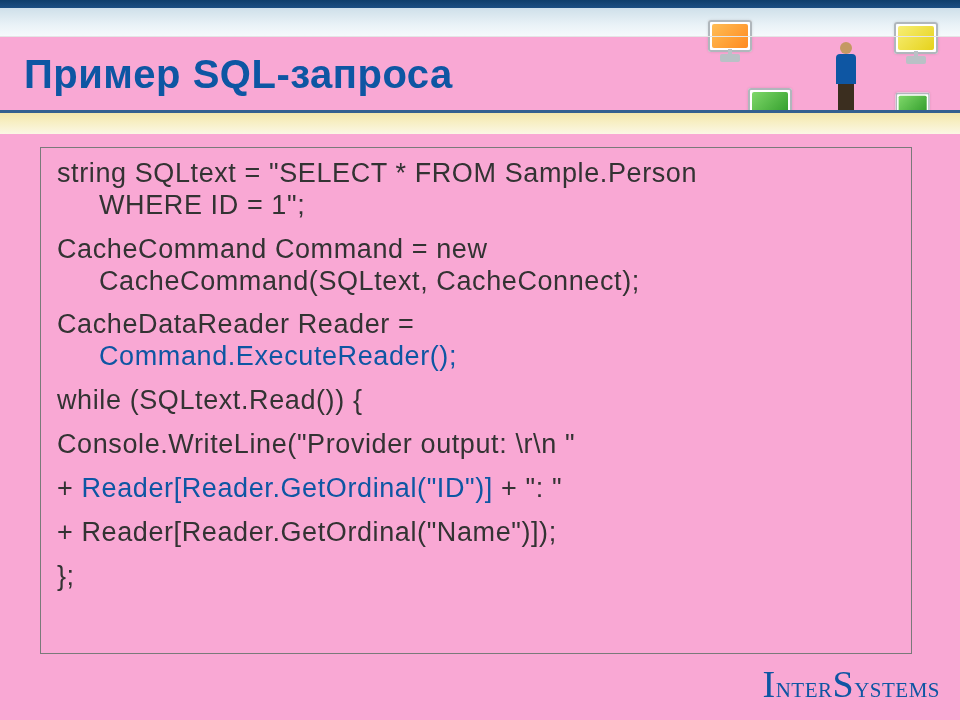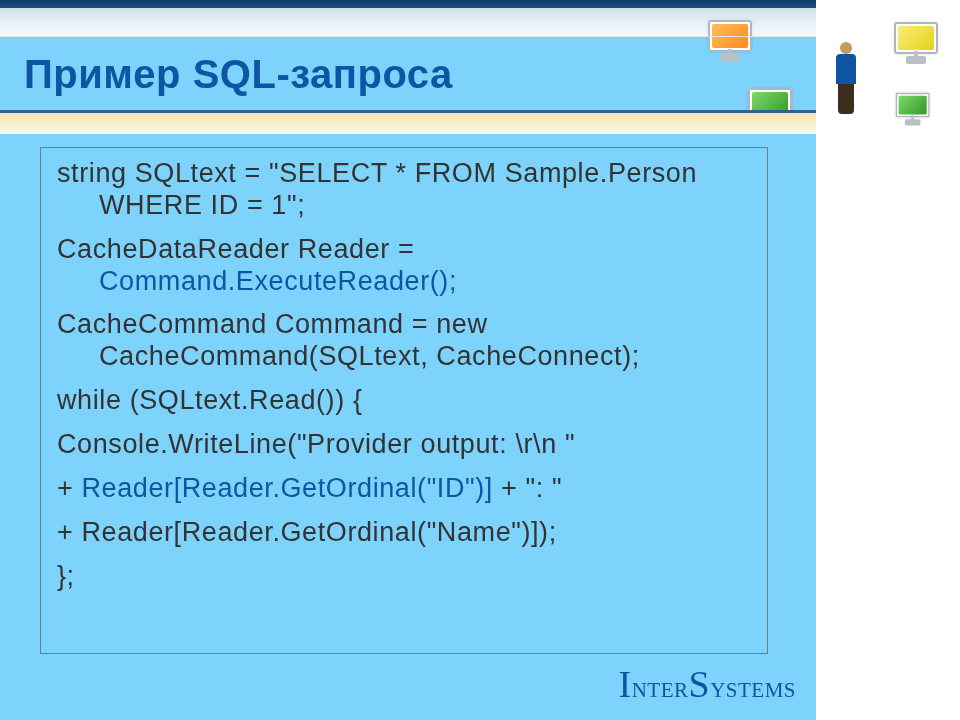--- a/index.html
+++ b/index.html
@@ -6,23 +6,23 @@
     margin: 0;
     padding: 0;
     width: 960px;
     height: 720px;
     font-family: Arial, Helvetica, sans-serif;
     overflow: hidden;
     background: #fff;
   }
   .slide {
     position: relative;
-    width: 816px;
+    width: 960px;
     height: 720px;
-    background: #7dd3fc;
+    background: #f9a8d4;
   }
   
   .top-thin-bar { position:absolute; top:0; left:0; right:0; height:8px; background: linear-gradient(#0f3e6b,#1c4f83); }
   .header-band {
     position: absolute;
     top: 8px; left: 0; right: 0; height: 28px;
     background: linear-gradient(to bottom, #cfe0ea 0%, #e9f2f7 60%, #f6fafc 100%);
     border-bottom: 1px solid #c2d4de;
   }
   .title-band {
@@ -129,26 +129,26 @@
     <div class="title">Пример SQL-запроса</div>
   </div>
   <div class="sub-band"></div>
 
   <div class="code-box">
     <p>
       <span>string SQLtext = "SELECT * FROM Sample.Person</span><br>
       <span class="indent">WHERE ID = 1";</span>
     </p>
     <p>
+      <span>CacheCommand Command = new</span><br>
+      <span class="indent">CacheCommand(SQLtext, CacheConnect);</span>
+    </p>
+    <p>
       <span>CacheDataReader Reader =</span><br>
       <span class="indent navy">Command.ExecuteReader();</span>
-    </p>
-    <p>
-      <span>CacheCommand Command = new</span><br>
-      <span class="indent">CacheCommand(SQLtext, CacheConnect);</span>
     </p>
     <p>while (SQLtext.Read()) {</p>
     <p>Console.WriteLine("Provider output: \r\n "</p>
     <p>
       <span>+ </span><span class="navy">Reader[Reader.GetOrdinal("ID")]</span><span> + ": "</span>
     </p>
     <p>+ Reader[Reader.GetOrdinal("Name")]);</p>
     <p>};</p>
   </div>
 

